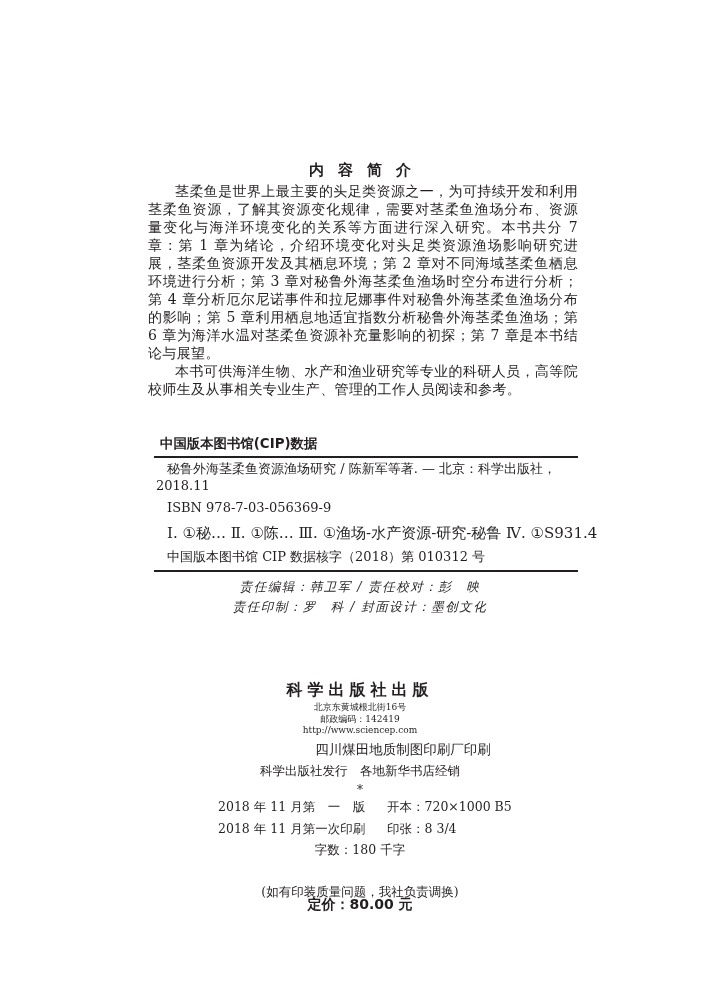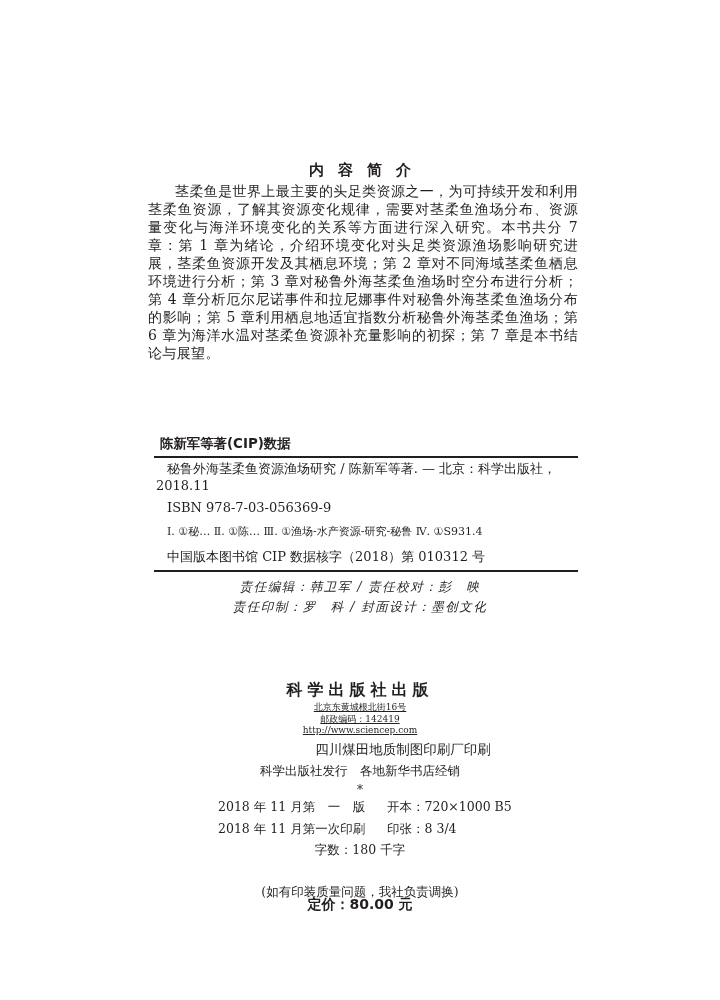--- a/index.html
+++ b/index.html
@@ -24,40 +24,41 @@
       font-family: "DejaVu Sans", sans-serif;
     }
     .rule { left: 154px; width: 424px; height: 2px; background: #231f20; }
     .cip-line { font-size: 13px; white-space: nowrap; }
     .credits {
       left: 0; width: 720px; text-align: center; font-size: 12.5px;
       letter-spacing: 1.5px; font-style: italic;
     }
     .center { left: 0; width: 720px; text-align: center; white-space: nowrap; }
     .pub-name { font-size: 16px; font-weight: bold; letter-spacing: 5px; }
-    .pub-small { font-size: 9px; text-decoration: underline; }
+    .pub-small { font-size: 9px; }
     .imp-row { font-size: 12.5px; white-space: nowrap; }
     .price { font-size: 14px; font-weight: bold; font-family: "DejaVu Sans", sans-serif; }
   </style>
 </head>
 <body>
 
 <div class="abs title">内容简介</div>
 
 <div class="abs para" style="top:182px;">
   <p>茎柔鱼是世界上最主要的头足类资源之一，为可持续开发和利用茎柔鱼资源，了解其资源变化规律，需要对茎柔鱼渔场分布、资源量变化与海洋环境变化的关系等方面进行深入研究。本书共分 7 章：第 1 章为绪论，介绍环境变化对头足类资源渔场影响研究进展，茎柔鱼资源开发及其栖息环境；第 2 章对不同海域茎柔鱼栖息环境进行分析；第 3 章对秘鲁外海茎柔鱼渔场时空分布进行分析；第 4 章分析厄尔尼诺事件和拉尼娜事件对秘鲁外海茎柔鱼渔场分布的影响；第 5 章利用栖息地适宜指数分析秘鲁外海茎柔鱼渔场；第 6 章为海洋水温对茎柔鱼资源补充量影响的初探；第 7 章是本书结论与展望。</p>
+  <p>本书可供海洋生物、水产和渔业研究等专业的科研人员，高等院校师生及从事相关专业生产、管理的工作人员阅读和参考。</p>
 </div>
 
-<div class="abs cip-head">陈新军等著(CIP)数据</div>
+<div class="abs cip-head">中国版本图书馆(CIP)数据</div>
 <div class="abs rule" style="top:456px;"></div>
 
 <div class="abs cip-line" style="left:167px; top:460px;">秘鲁外海茎柔鱼资源渔场研究 / 陈新军等著. — 北京：科学出版社，</div>
 <div class="abs cip-line" style="left:156px; top:478px;">2018.11</div>
 <div class="abs cip-line" style="left:167px; top:500px;">ISBN 978-7-03-056369-9</div>
-<div class="abs cip-line" style="left:167px; top:524px; font-size:11px;">Ⅰ. ①秘… Ⅱ. ①陈… Ⅲ. ①渔场-水产资源-研究-秘鲁 Ⅳ. ①S931.4</div>
+<div class="abs cip-line" style="left:167px; top:524px; font-size:15px;">Ⅰ. ①秘… Ⅱ. ①陈… Ⅲ. ①渔场-水产资源-研究-秘鲁 Ⅳ. ①S931.4</div>
 <div class="abs cip-line" style="left:167px; top:548px;">中国版本图书馆 CIP 数据核字（2018）第 010312 号</div>
 <div class="abs rule" style="top:570px;"></div>
 
 <div class="abs credits" style="top:579px;">责任编辑：韩卫军 / 责任校对：彭　映</div>
 <div class="abs credits" style="top:599px;">责任印制：罗　科 / 封面设计：墨创文化</div>
 
 <div class="abs center pub-name" style="top:680px;">科学出版社出版</div>
 <div class="abs center pub-small" style="top:701px;">北京东黄城根北街16号</div>
 <div class="abs center pub-small" style="top:713px;">邮政编码：142419</div>
 <div class="abs center pub-small" style="top:725px;">http://www.sciencep.com</div>

